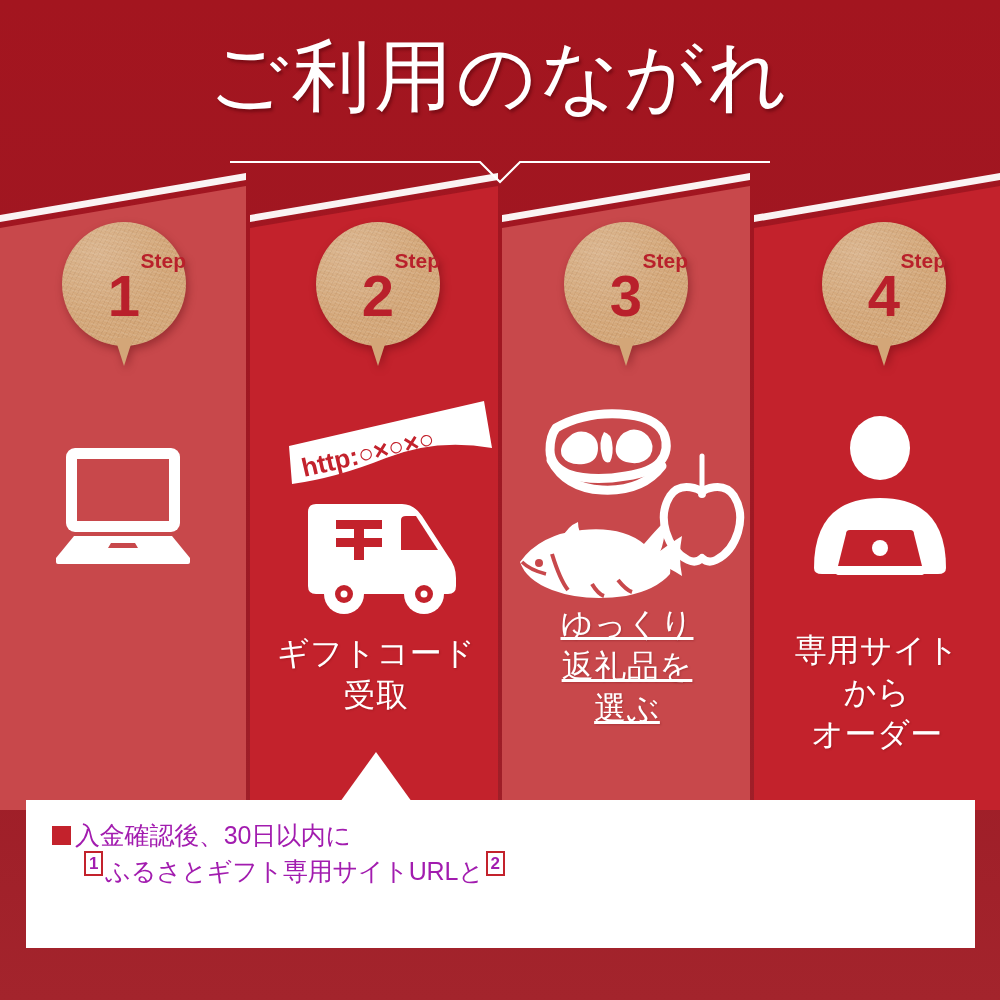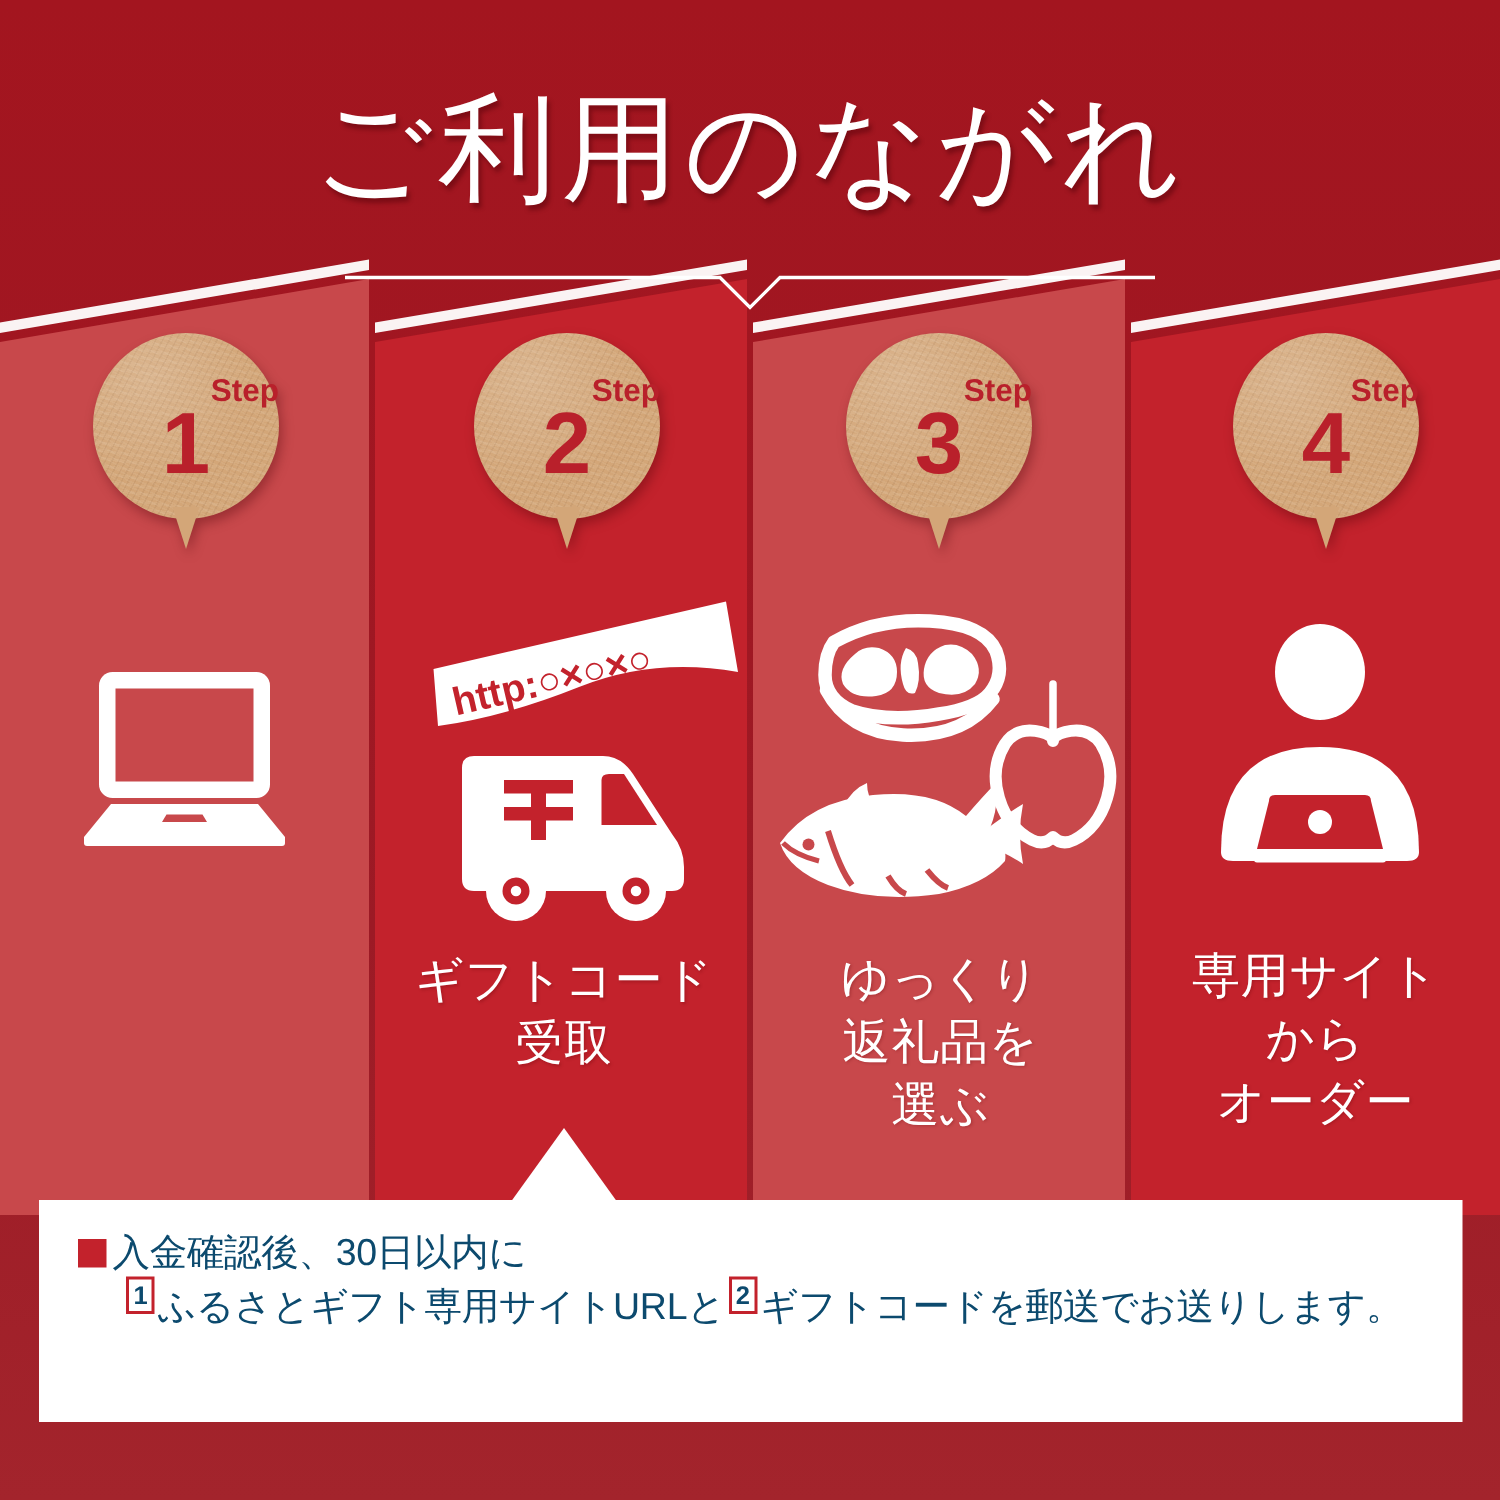--- a/index.html
+++ b/index.html
@@ -13,21 +13,20 @@
     position:relative;
     width:1000px;height:1000px;
     overflow:hidden;
     background:linear-gradient(180deg,#a3151f 0%,#a01722 35%,#9c1a25 62%,#a3242c 100%);
   }
 
   
   .header{
     position:absolute;left:0;top:0;width:1000px;height:200px;
     z-index:40;
-    margin-top:23px;
   }
   .title{
     position:absolute;left:0;top:34px;width:1000px;
     text-align:center;
     font-family:"Liberation Serif","DejaVu Serif",serif;
     font-size:78px;
     line-height:1.1;
     color:#ffffff;
     letter-spacing:4px;
     text-shadow:2px 3px 3px rgba(80,0,8,0.45);
@@ -116,21 +115,21 @@
   .pointer{
     position:absolute;left:340px;top:752px;
     width:0;height:0;
     border-left:36px solid transparent;
     border-right:36px solid transparent;
     border-bottom:50px solid #ffffff;
     z-index:59;
   }
   .note-lines{
     position:absolute;left:26px;top:18px;right:12px;
-    color:#0c4a6e;
+    color:#a21caf;
   }
   .note-line{
     display:flex;align-items:flex-start;
     font-size:25px;
     line-height:1.42;
     letter-spacing:-0.2px;
     white-space:nowrap;
   }
   .sq{
     display:inline-block;width:19px;height:19px;background:#c3222c;
@@ -285,40 +284,39 @@
       <ellipse cx="80" cy="32" rx="30" ry="32" fill="#ffffff"></ellipse>
       <path d="M14,152 Q14,82 80,82 Q146,82 146,152 Q146,158 138,158 L22,158 Q14,158 14,152 Z" fill="#ffffff"></path>
       <path d="M46,118 Q46,114 50,114 L110,114 Q114,114 114,118 L122,150 L38,150 Z" fill="#c3222c"></path>
       <circle cx="80" cy="132" r="8" fill="#ffffff"></circle>
       <rect x="36" y="152" width="88" height="7" rx="2" fill="#ffffff"></rect>
     </svg>
   </div>
 
   <div class="caption" style="left:256px;top:632px;width:240px;">ギフトコード
 受取</div>
-  <div class="caption" style="left:508px;top:631px;width:238px;">ゆっくり
+  <div class="caption" style="left:508px;top:603px;width:238px;text-decoration:underline;">ゆっくり
 返礼品を
 選ぶ</div>
   <div class="caption" style="left:758px;top:632px;width:238px;font-family:Liberation Mono, monospace;">専用サイト
 から
 オーダー</div>
 
   <div class="pointer"></div>
   <div class="notebox">
     <div class="note-lines">
 
       <div class="note-line">
         <span class="sq"></span>
         <span>入金確認後、30日以内に</span>
       </div>
 
       <div class="note-line note-indent">
         <span class="boxnum">1</span>
         <span>ふるさとギフト専用サイトURLと</span>
         <span class="boxnum">2</span>
-        <span>ギフトコードを郵送でお送りします。</span>
       </div>
 
 
     </div>
   </div>
 
 </div>
 
 </body></html>

